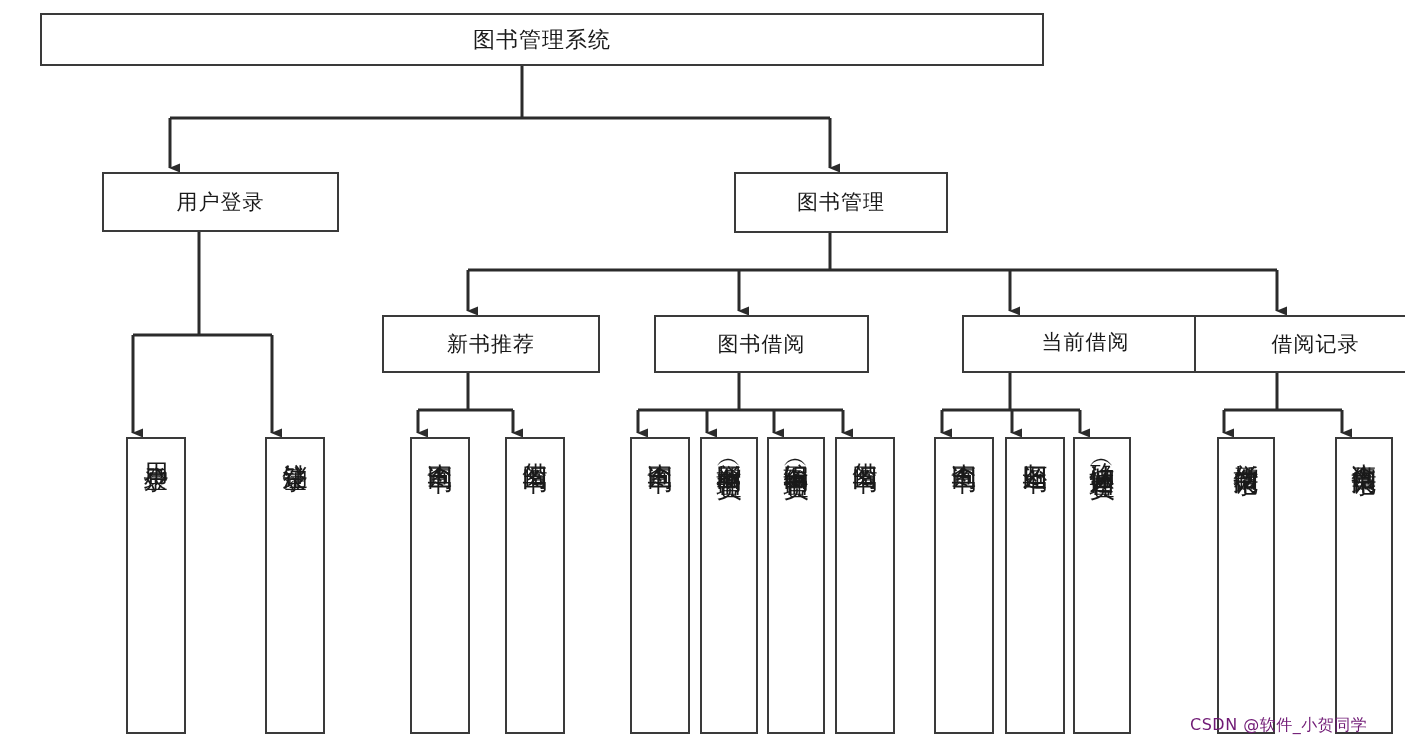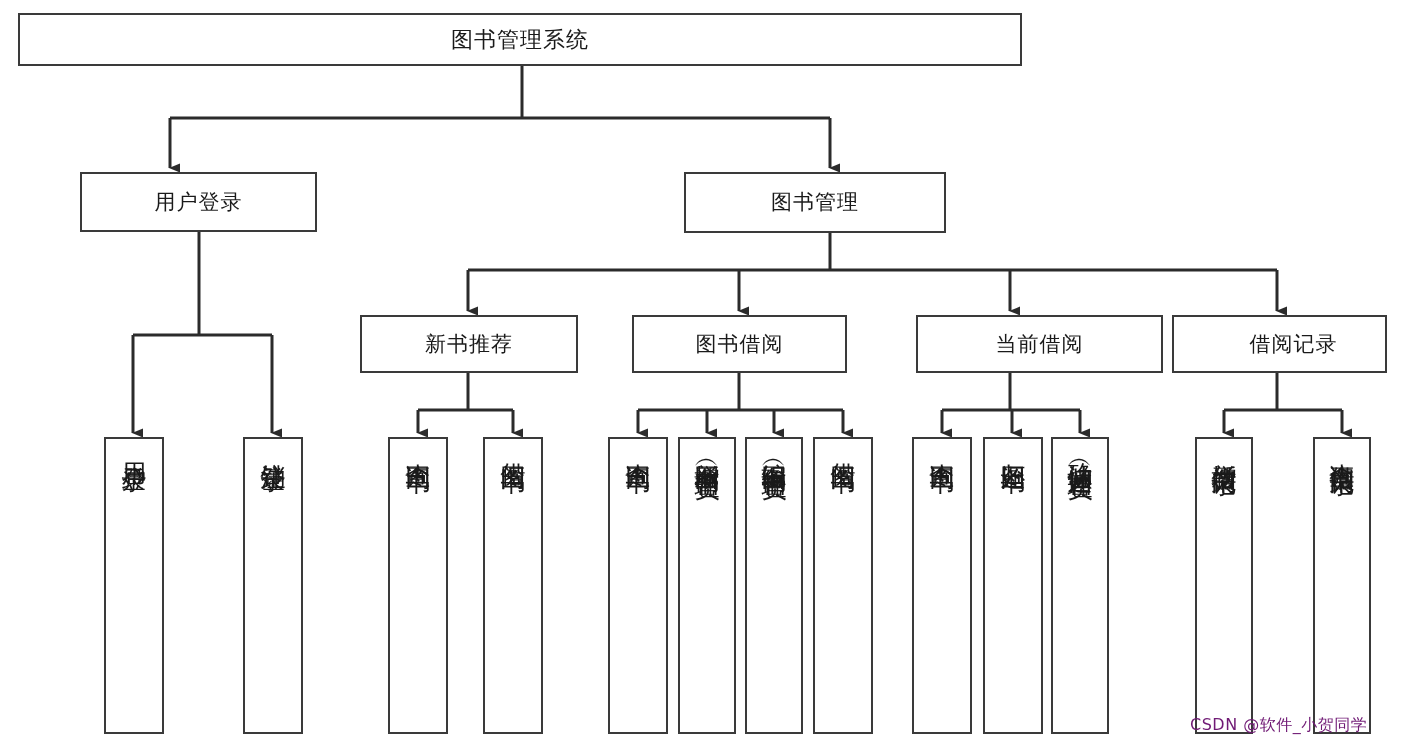--- a/index.html
+++ b/index.html
@@ -24,20 +24,21 @@
   .node{
     position:absolute;
     box-sizing:border-box;
     border:2px solid #3a3a3a;
     background:#ffffff;
     display:flex;
     align-items:center;
     justify-content:center;
     color:#1a1a1a;
     z-index:2;
+    margin-left:22px;
   }
   .node .label{
     display:block;
     line-height:1.05;
     letter-spacing:0.5px;
     white-space:nowrap;
   }
   
   .node.horiz .label{
     font-size:21px;
@@ -125,33 +126,33 @@
   </svg>
 
   <div class="node horiz root" style="left:18px;top:13px;width:1004px;height:53px;">
     <span class="label">图书管理系统</span>
   </div>
 
   <div class="node horiz" style="left:80px;top:172px;width:237px;height:60px;">
     <span class="label">用户登录</span>
   </div>
 
-  <div class="node horiz" style="left:684px;top:172px;width:262px;height:61px;">
+  <div class="node horiz" style="left:712px;top:172px;width:214px;height:61px;">
     <span class="label">图书管理</span>
   </div>
 
   <div class="node horiz" style="left:632px;top:315px;width:215px;height:58px;">
     <span class="label">图书借阅</span>
   </div>
 
   <div class="node horiz" style="left:360px;top:315px;width:218px;height:58px;">
     <span class="label">新书推荐</span>
   </div>
 
-  <div class="node horiz" style="left:916px;top:315px;width:247px;height:58px;">
+  <div class="node horiz" style="left:940px;top:315px;width:247px;height:58px;font-family:Liberation Mono, monospace;">
     <span class="label">当前借阅</span>
   </div>
 
   <div class="node horiz" style="left:1172px;top:315px;width:215px;height:58px;padding-left:28px;">
     <span class="label">借阅记录</span>
   </div>
 
   <div class="node vert" style="left:104px;top:437px;width:60px;height:297px;">
     <span class="label">用户登录</span>
   </div>

